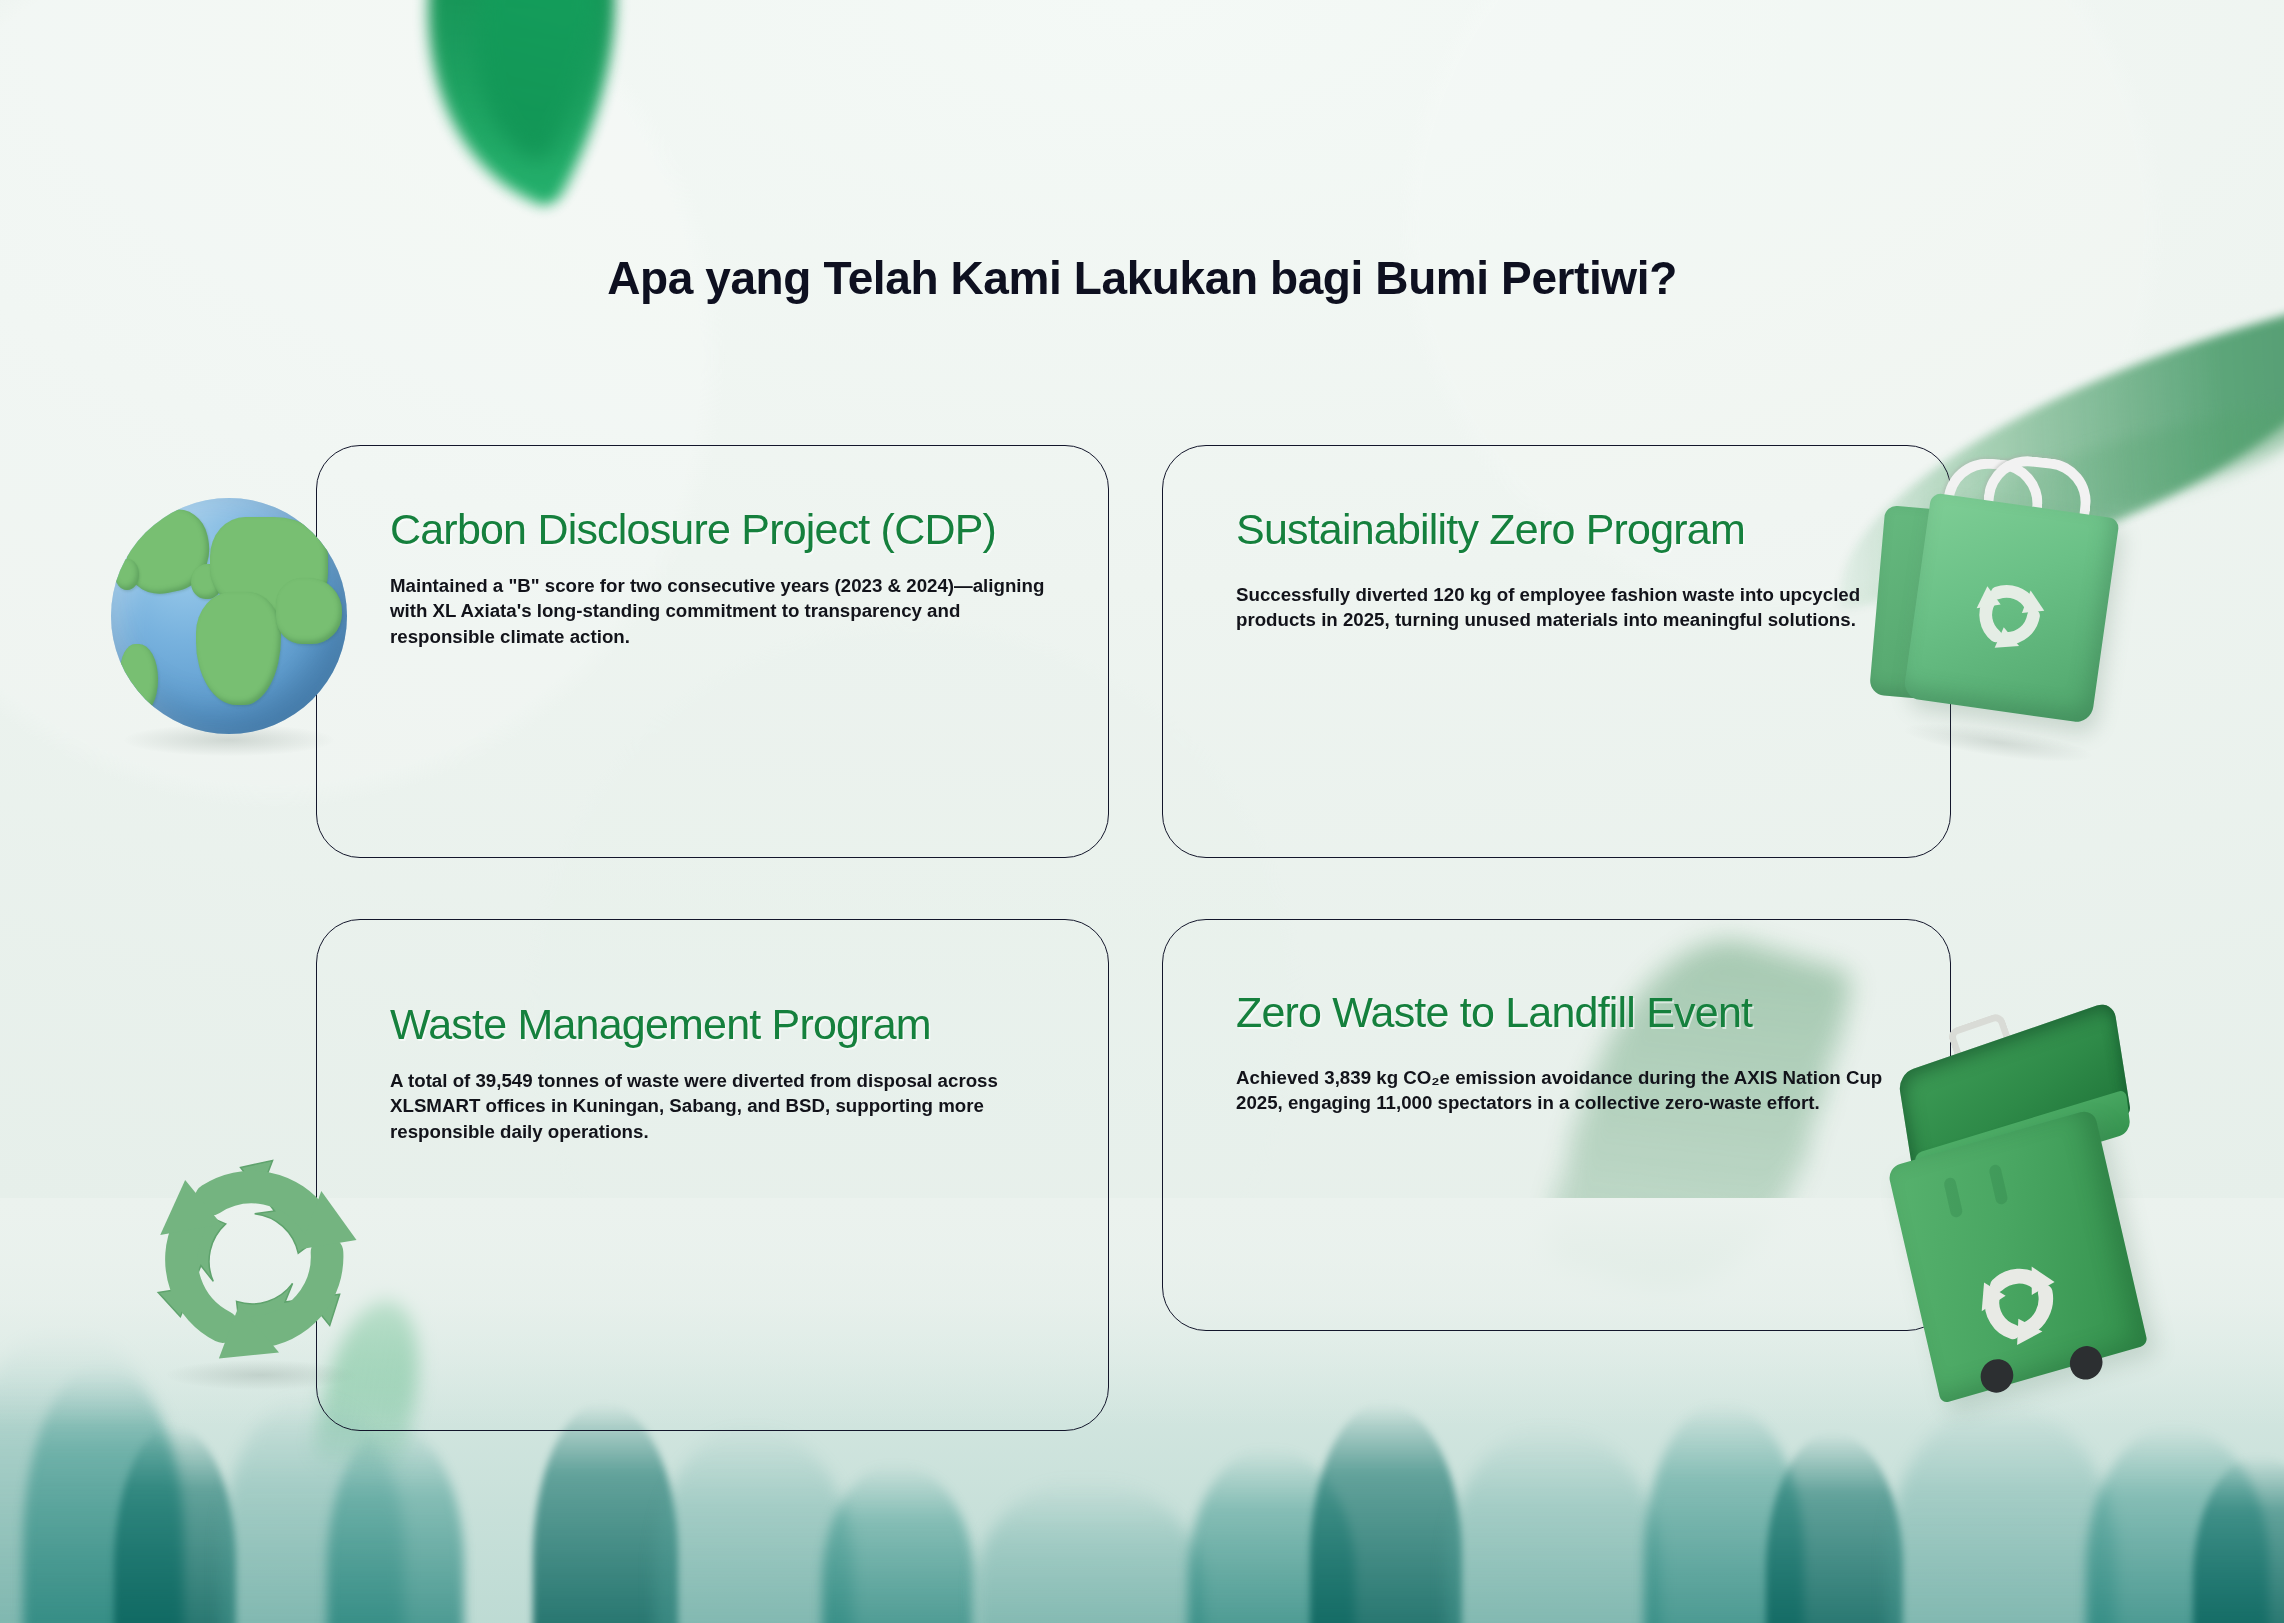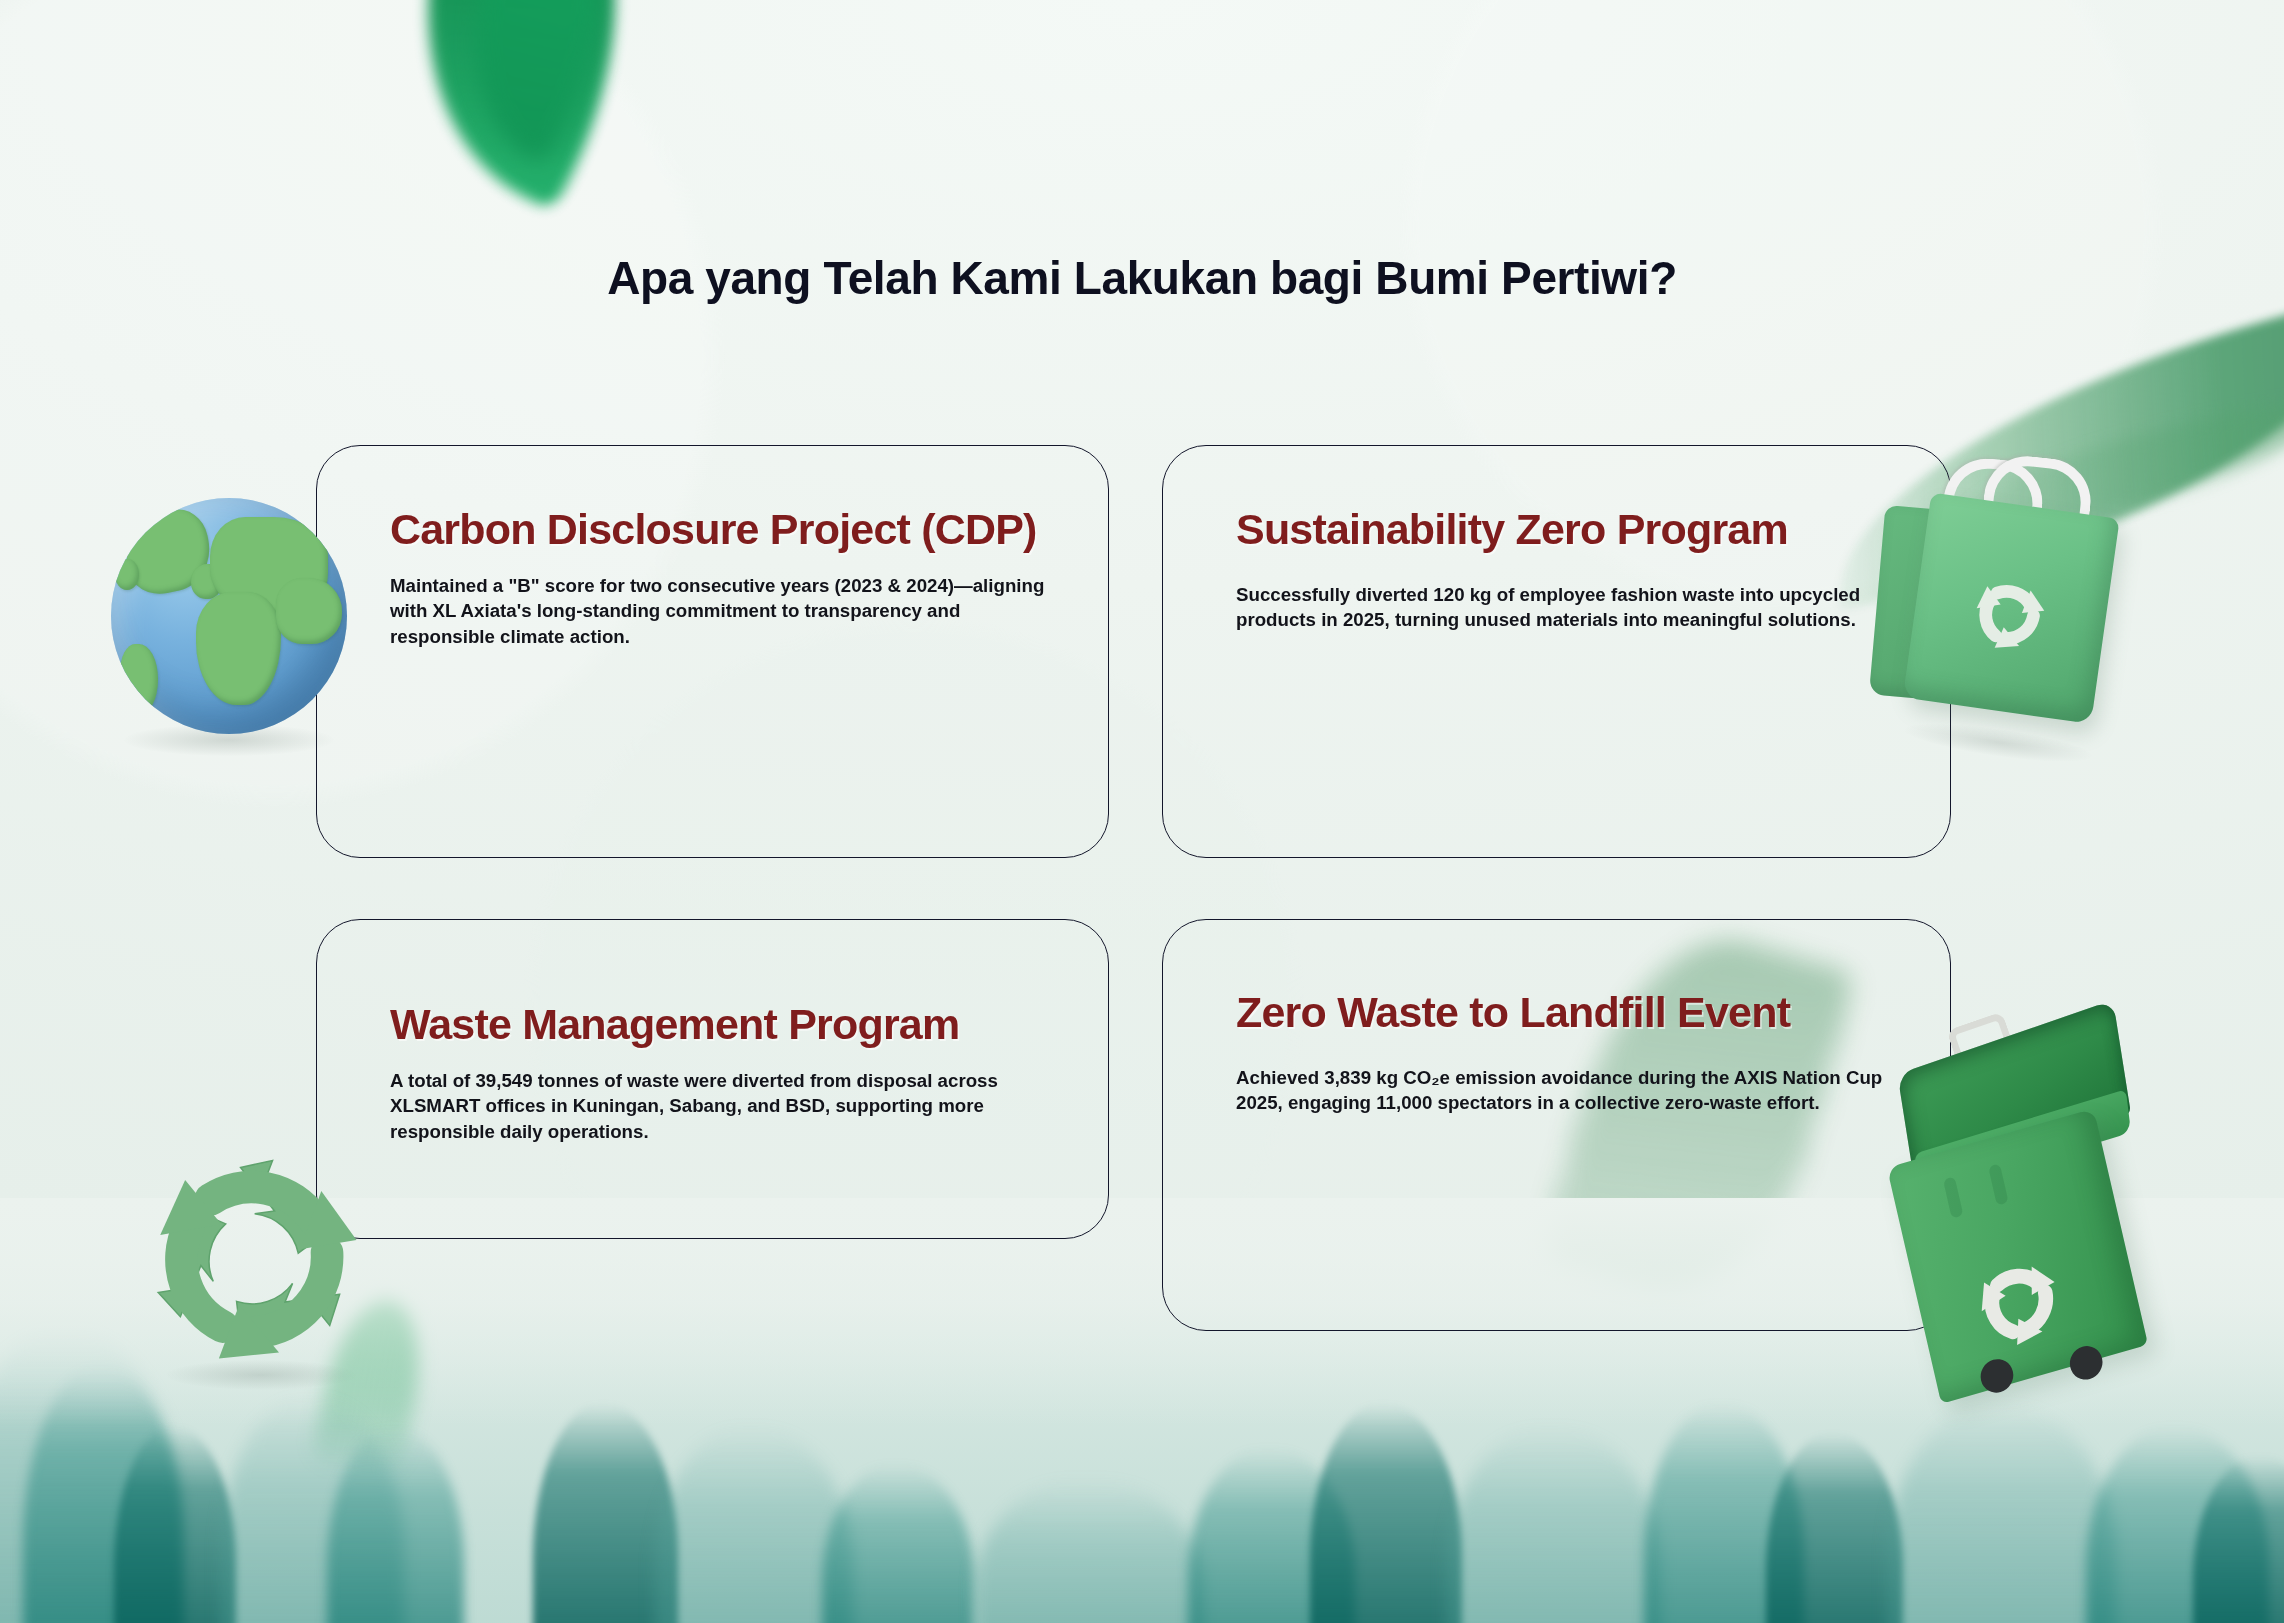--- a/index.html
+++ b/index.html
@@ -118,27 +118,27 @@
 
   .card{
     position:absolute;
     border:1.9px solid #13162B;
     border-radius:44px;
     background:transparent;
     z-index:10;
   }
   #card-1{ left:316px;  top:445px;  width:793px; height:413px; }
   #card-2{ left:1162px; top:445px;  width:789px; height:413px; }
-  #card-3{ left:316px;  top:919px; width:793px; height:320px; }
+  #card-3{ left:316px;  top:919px; width:793px; height:512px; }
   #card-4{ left:1162px; top:919px; width:789px; height:412px; }
 
   .card-inner{ position:absolute; left:73px; right:46px; top:0; }
   .card-title{
-    font-size:43px; font-weight:700; line-height:1.06;
-    letter-spacing:-0.8px; color:#7f1d1d;
+    font-size:43px; font-weight:400; line-height:1.06;
+    letter-spacing:-0.8px; color:#15803d;
     text-shadow:1.5px 1.5px 0 rgba(255,255,255,.55);
   }
   .card-body{
     margin-top:20px;
     font-size:18.7px; font-weight:700; line-height:1.38;
     color:#12131A; max-width:670px;
   }
   #card-1 .card-inner{ top:61px; }
   #card-2 .card-inner{ top:61px; }
   #card-3 .card-inner{ top:82px; }

